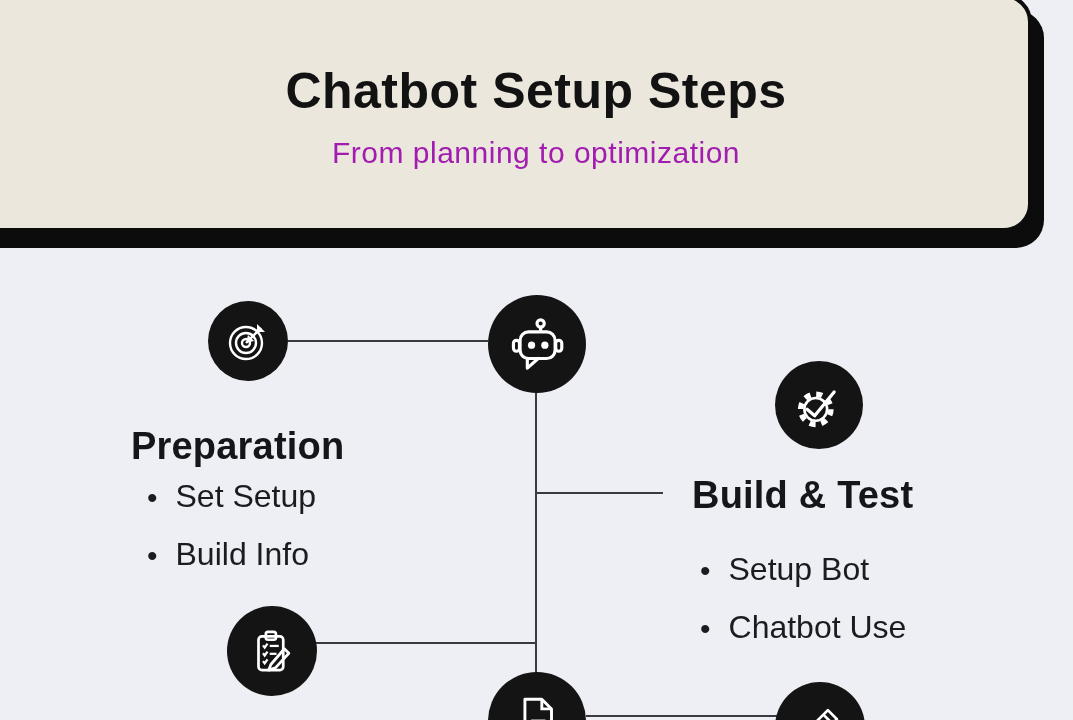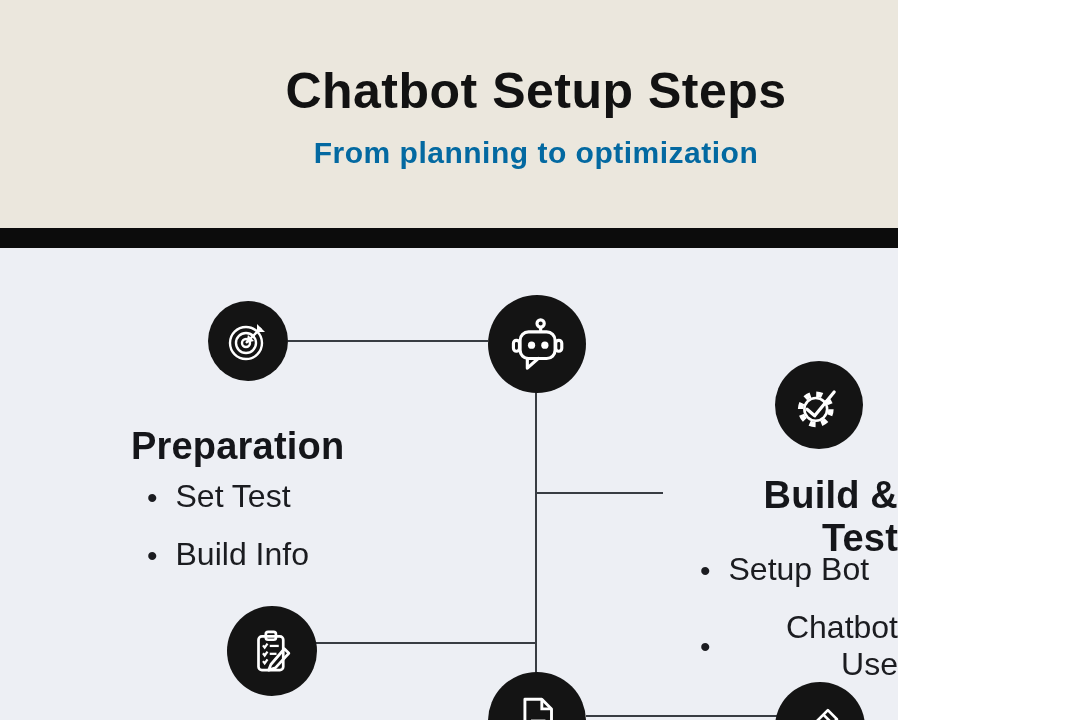--- a/index.html
+++ b/index.html
@@ -1,32 +1,32 @@
 <!DOCTYPE html>
 <html><head>
 <meta charset="utf-8">
 <style>
   html,body{margin:0;padding:0;}
   body{font-family:"Liberation Sans", sans-serif;}
-  .canvas{position:relative;width:898px;height:720px;background:#edeff4;overflow:hidden;text-align:right;}
+  .canvas{position:relative;width:1073px;height:720px;background:#edeff4;overflow:hidden;}
 
   
   .header-card{
     position:absolute;left:-60px;top:-6px;width:1092px;height:238px;
     background:#ebe7dd;border:4px solid #0c0c0c;border-radius:28px;
     box-shadow:12px 16px 0 0 #0c0c0c;
     box-sizing:border-box;
     display:flex;flex-direction:column;align-items:center;justify-content:center;
     padding-left:100px;padding-top:6px;
   }
   .header-title{
     font-size:50px;font-weight:800;color:#121212;letter-spacing:0.5px;
   }
   .header-subtitle{
-    margin-top:16px;font-size:30px;font-weight:700;color:#0369a1;letter-spacing:0.5px;
+    margin-top:16px;font-size:30px;font-weight:400;color:#a21caf;letter-spacing:0.5px;
   }
 
   
   .line{position:absolute;background:#383c42;}
   .line.h{height:2px;}
   .line.v{width:2px;}
 
   
   .circle{
     position:absolute;background:#141414;border-radius:50%;
@@ -119,21 +119,21 @@
   <div class="circle" style="left:775px;top:682px;width:90px;height:90px;">
     <svg width="54" height="54" viewBox="0 0 48 48" fill="none" stroke="#ffffff" stroke-width="2.4">
       <path d="M31 9 L39 17 L19 37 L9 39 L11 29 Z" stroke-linejoin="round"></path>
       <line x1="27" y1="13" x2="35" y2="21"></line>
     </svg>
   </div>
 
   <div class="step-title" style="left:131px;top:425px;">Preparation</div>
   <div class="bullet-row" style="left:147px;top:478px;">
     <span class="dot">•</span>
-    <span>Set Test</span>
+    <span>Set Setup</span>
   </div>
   <div class="bullet-row" style="left:147px;top:536px;">
     <span class="dot">•</span>
     <span>Build Info</span>
   </div>
 
   <div class="step-title" style="left:692px;top:474px;">Build &amp; Test</div>
   <div class="bullet-row" style="left:700px;top:551px;">
     <span class="dot">•</span>
     <span>Setup Bot</span>

